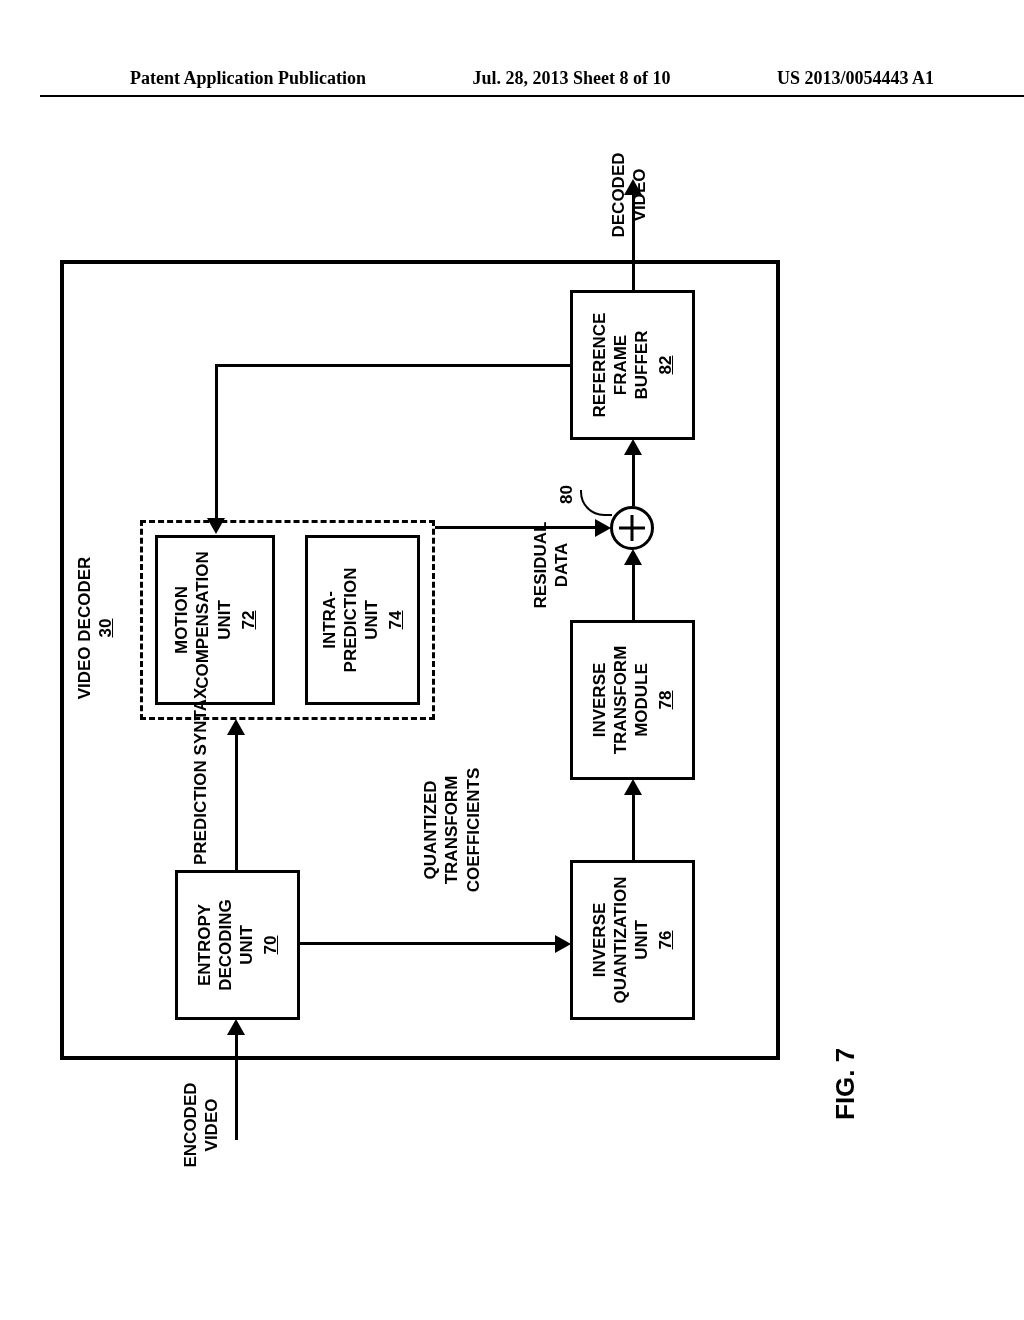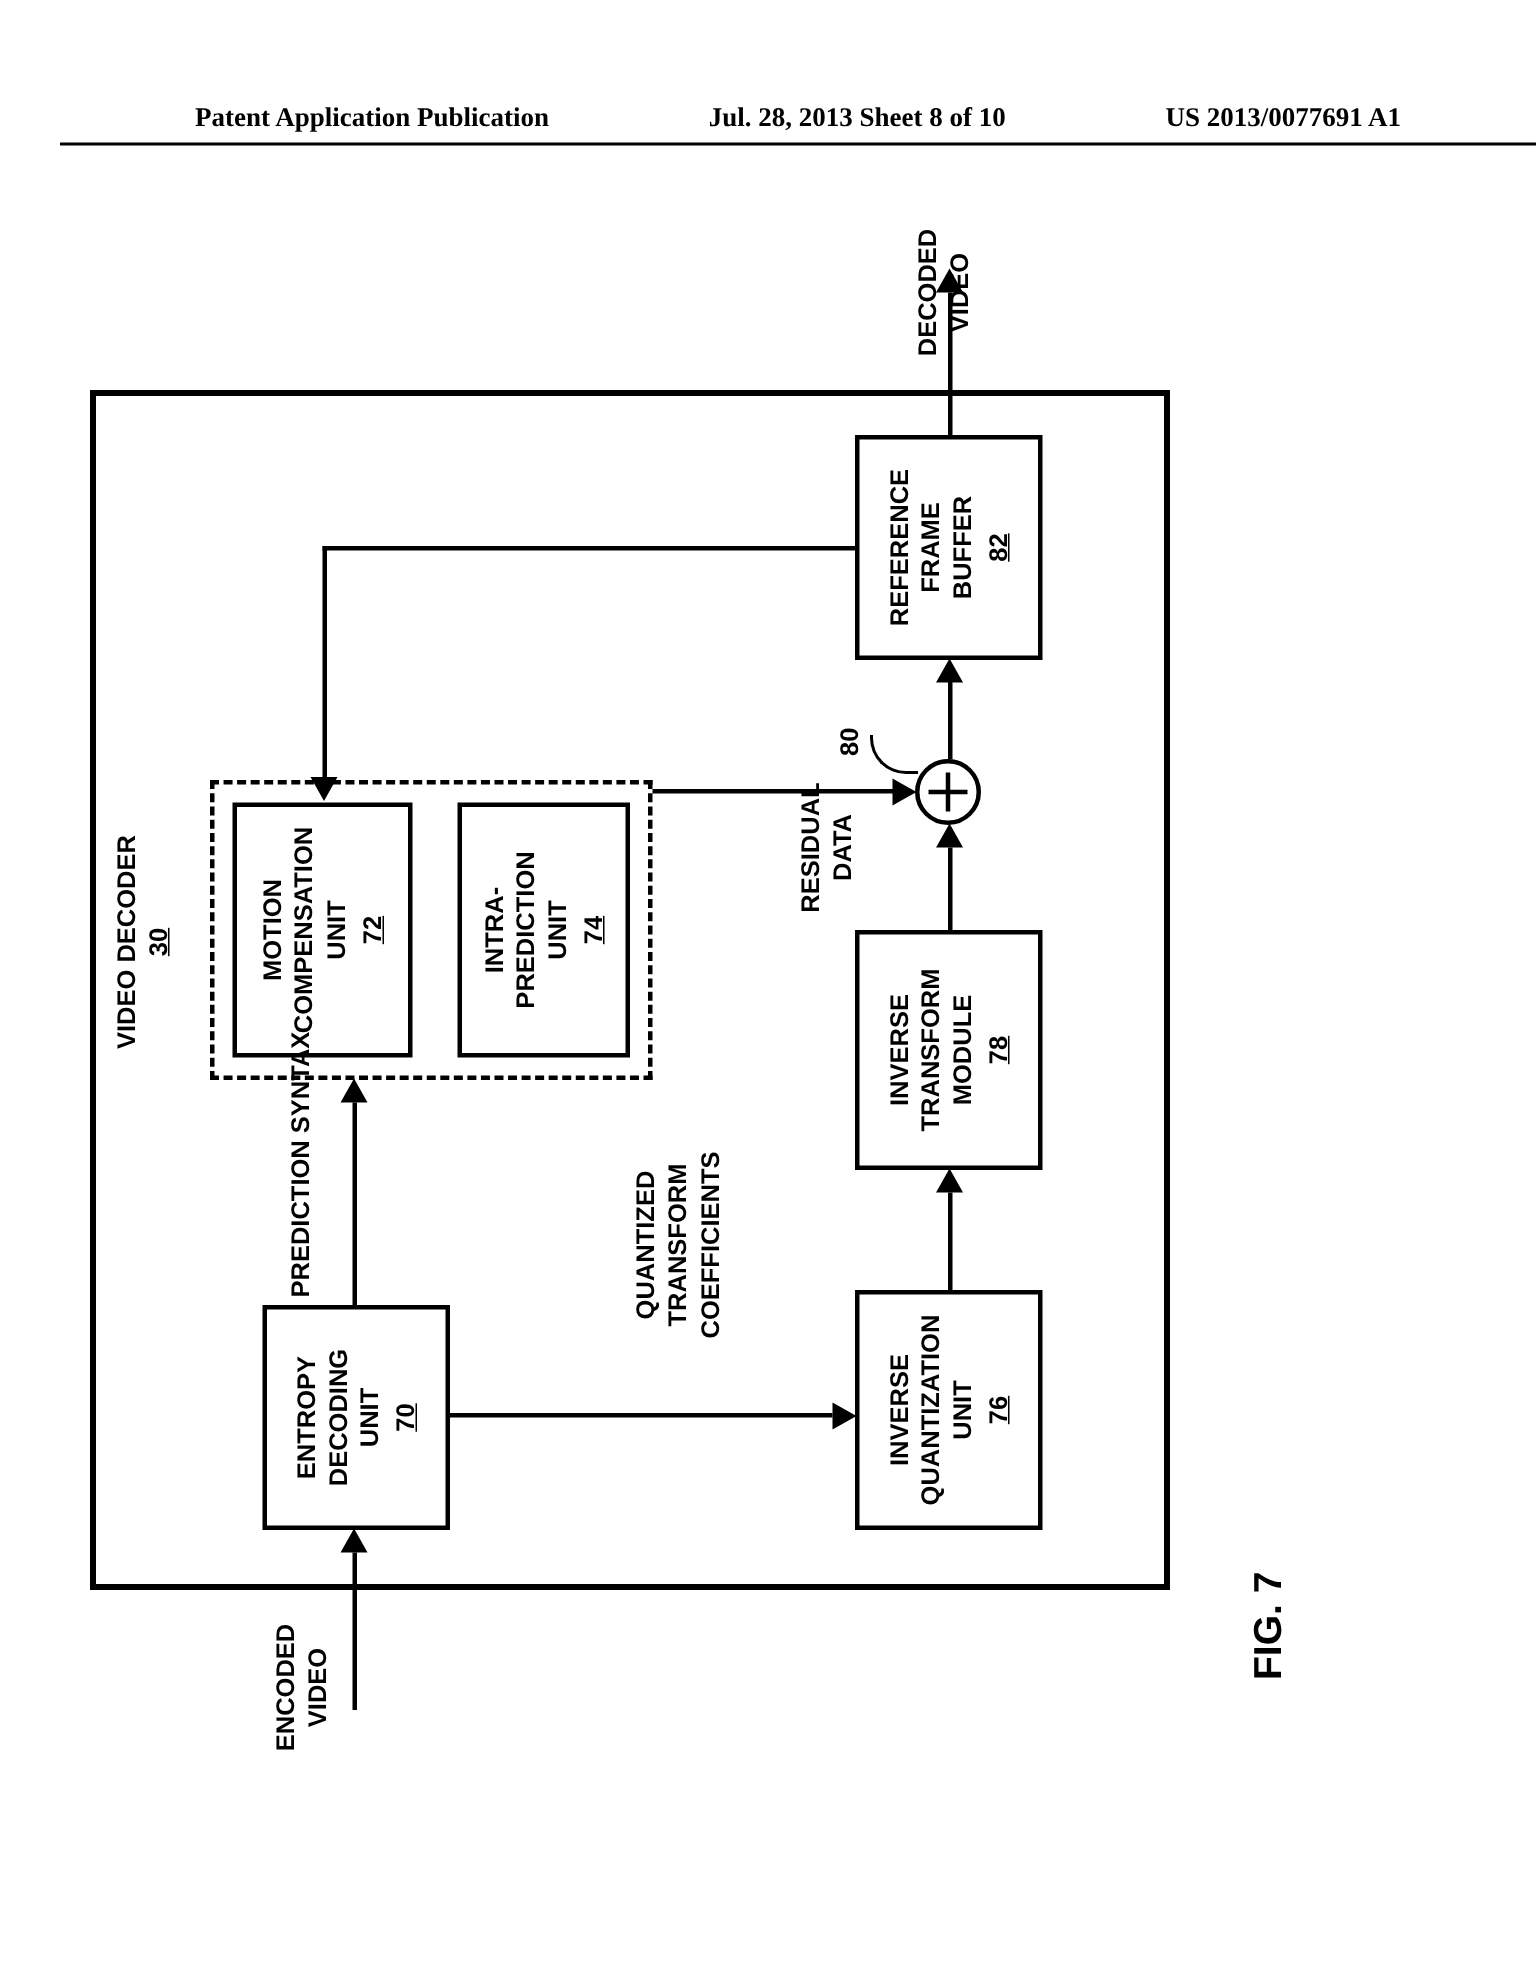--- a/index.html
+++ b/index.html
@@ -73,21 +73,21 @@
     position:absolute;width:0;height:0;border-left:9px solid transparent;
     border-right:9px solid transparent;border-top:16px solid #000;
   }
 </style>
 </head>
 <body>
 
 <div class="header">
   <span>Patent Application Publication</span>
   <span>Jul. 28, 2013  Sheet 8 of 10</span>
-  <span>US 2013/0077691 A1</span>
+  <span>US 2013/0054443 A1</span>
 </div>
 
 <div class="page-body">
 <div class="rotated">
 <div class="diag">
 
   <div class="outer"></div>
   <div class="lbl" style="left:392px;top:14px;width:200px">
     <span>VIDEO DECODER</span><br>
     <span class="ref">30</span>

